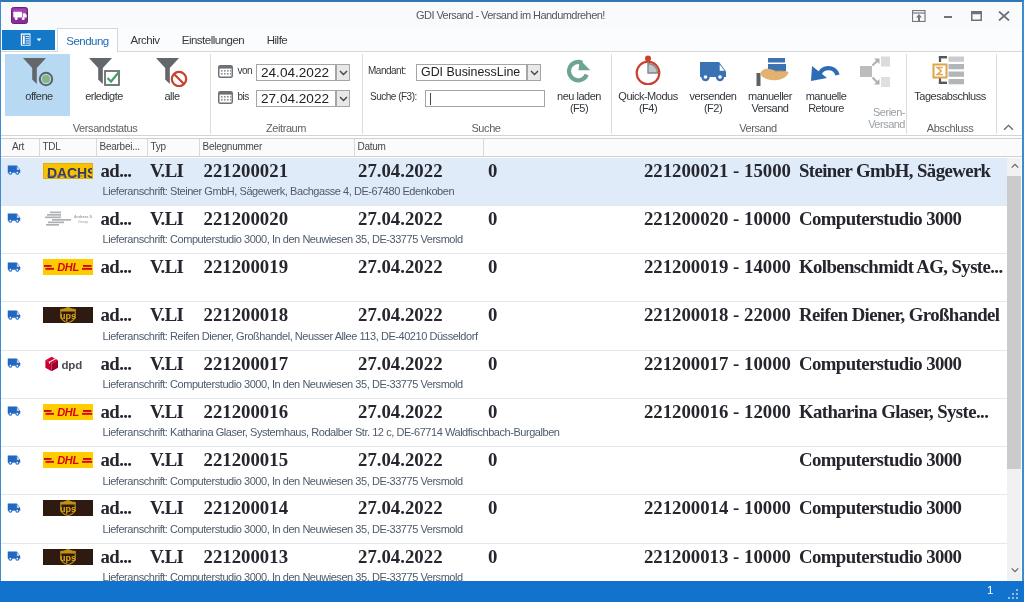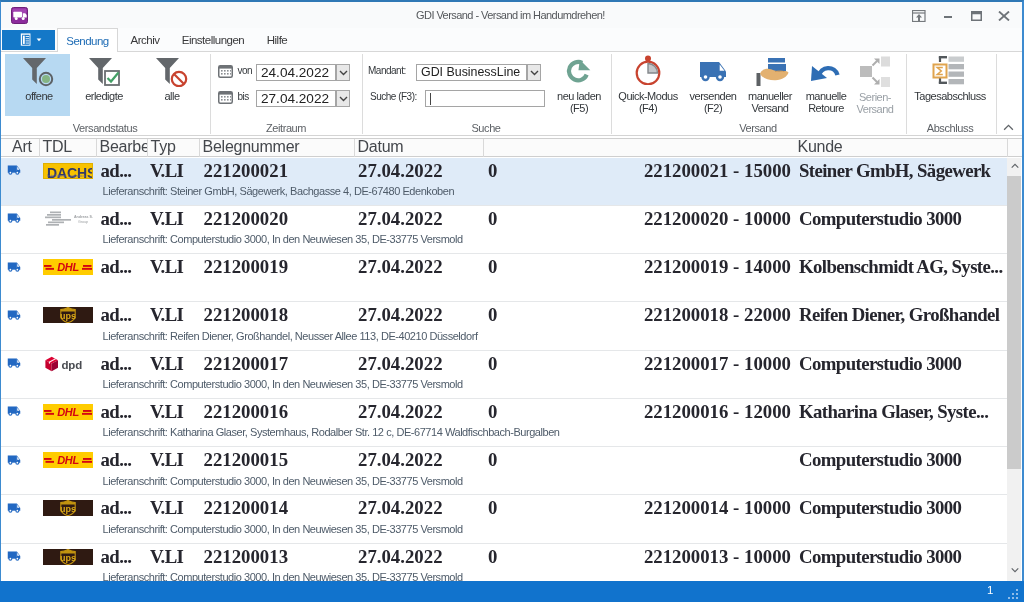--- a/index.html
+++ b/index.html
@@ -21,21 +21,21 @@
 .gsep { position:absolute; top:2px; height:80px; width:1px; background:#dcdcdc; }
 .glabel { position:absolute; top:70px; height:14px; font-size:11px; letter-spacing:-0.4px; color:#5d6166; text-align:center; }
 .rlabel { position:absolute; font-size:11px; letter-spacing:-0.5px; color:#33373b; text-align:center; line-height:11.5px; }
 #offenebtn { position:absolute; left:4px; top:2px; width:65px; height:62px; background:#b7d9f2; }
 .field-label { position:absolute; font-size:10px; letter-spacing:-0.5px; color:#33373b; }
 .tbox { position:absolute; height:17px; background:#fff; border:1px solid #a5a5a5; font-size:13px; color:#222; padding-left:4px; line-height:15.5px; }
 .dd { position:absolute; width:14px; height:17px; background:#e8e8e8; border:1px solid #a5a5a5; }
 .dd svg { position:absolute; left:2px; top:5px; }
 
 #gridhead { position:absolute; left:0; top:136px; width:1021px; height:19px; background:#fbfbfb; border-top:1px solid #cfcfcf; border-bottom:1px solid #cfcfcf; }
-.hc { position:absolute; top:0; height:18px; line-height:16px; font-size:16px; letter-spacing:-0.25px; color:#44474c; padding-left:2.5px; border-right:1px solid #d9d9d9; white-space:nowrap; overflow:hidden; }
+.hc { position:absolute; top:0; height:18px; line-height:16px; font-size:10px; letter-spacing:-0.25px; color:#44474c; padding-left:2.5px; border-right:1px solid #d9d9d9; white-space:nowrap; overflow:hidden; }
 #grid { position:absolute; left:0; top:155.5px; width:1006.5px; height:423.5px; overflow:hidden; background:#fff; border-right:1px solid #dcdcdc; }
 .row { position:relative; width:1006px; height:48.25px; border-bottom:1px solid #e5e7e9; background:#fff; }
 .row.sel { background:#dfebf8; }
 .m { position:absolute; top:2px; height:22px; line-height:22px; font-family:"Liberation Serif", serif; font-weight:bold; font-size:18.8px; color:#26262e; white-space:nowrap; }
 .c-ad,.c-typ,.c-ku { letter-spacing:-0.6px; }
 .sub { position:absolute; left:101.5px; top:26.5px; height:15px; line-height:15px; font-size:11px; letter-spacing:-0.45px; color:#4e5b69; white-space:nowrap; }
 .c-ad { left:99.5px; } .c-typ { left:149px; } .c-bel { left:202.5px; } .c-dat { left:357px; }
 .c-r1 { left:487px; } .c-r2 { left:640px; width:150px; text-align:right; } .c-ku { left:798px; width:209px; overflow:hidden; }
 .arttruck { position:absolute; left:6px; top:7.5px; }
 
@@ -232,21 +232,21 @@
       <rect x="2" y="10" width="12" height="11" fill="#bcbcbc"></rect>
       <rect x="23" y="0.5" width="9" height="10" fill="#dcdcdc"></rect>
       <rect x="23" y="21" width="9" height="10" fill="#dfdfdf"></rect>
       <g stroke="#aeaeae" stroke-width="2" fill="none">
           <path d="M14.5 9.5 L19 5"></path>
           <path d="M14.5 21.5 L19 26"></path>
         </g>
         <polygon points="21.5,2.5 21.5,8 16,2.5" fill="#aeaeae"></polygon>
         <polygon points="21.5,28.5 21.5,23 16,28.5" fill="#aeaeae"></polygon>
     </svg>
-    <div class="rlabel" style="left:844px;top:40px;width:60px;color:#9aa0a6;">Serien-<br>Versand</div>
+    <div class="rlabel" style="left:844px;top:55px;width:60px;color:#9aa0a6;text-align:right;">Serien-<br>Versand</div>
 
     <svg class="abs" style="left:931px;top:2px" width="33" height="31" viewBox="0 0 33 31">
       <path d="M6.8 3.2 H15" stroke="#53585c" stroke-width="2.4" fill="none"></path>
         <path d="M8 3 V8" stroke="#53585c" stroke-width="2.2" fill="none"></path>
       <path d="M6.8 28.8 H15" stroke="#53585c" stroke-width="2.4" fill="none"></path>
         <path d="M8 29 V24" stroke="#53585c" stroke-width="2.2" fill="none"></path>
       <g fill="#b3b6b9">
           <rect x="16.5" y="2.5" width="15.5" height="5.3" fill="#c9ccce"></rect>
           <rect x="16.5" y="10" width="15.5" height="5.3"></rect>
           <rect x="16.5" y="17.5" width="15.5" height="5.3"></rect>
@@ -259,21 +259,20 @@
   </div>
 
   <div id="gridhead">
     <div class="hc" style="left:0;width:39px;padding-left:11px;">Art</div>
     <div class="hc" style="left:39px;width:57px;">TDL</div>
     <div class="hc" style="left:96px;width:51px;">Bearbei...</div>
     <div class="hc" style="left:147px;width:52px;">Typ</div>
     <div class="hc" style="left:199px;width:155px;">Belegnummer</div>
     <div class="hc" style="left:354px;width:129px;">Datum</div>
     <div class="hc" style="left:638px;width:156px;margin-top:38px;">Referenz 2</div>
-    <div class="hc" style="left:794px;width:213px;">Kunde</div>
   </div>
 
   <div id="grid">
 <div class="row sel">
   <svg class="arttruck" width="14" height="12.5" viewBox="0 0 28 26">
           <rect x="1" y="1" width="19" height="15" fill="#2268c2"></rect>
           <path d="M20 1 L27 10.5 L27 16 L20 16 Z" fill="#2268c2"></path>
           <path d="M20.7 3.5 L25.5 9.8 L20.7 9.8 Z" fill="#fff"></path>
           <circle cx="6.5" cy="16" r="4.2" fill="#2268c2"></circle>
           <circle cx="6.5" cy="16" r="1.8" fill="#fff"></circle>

